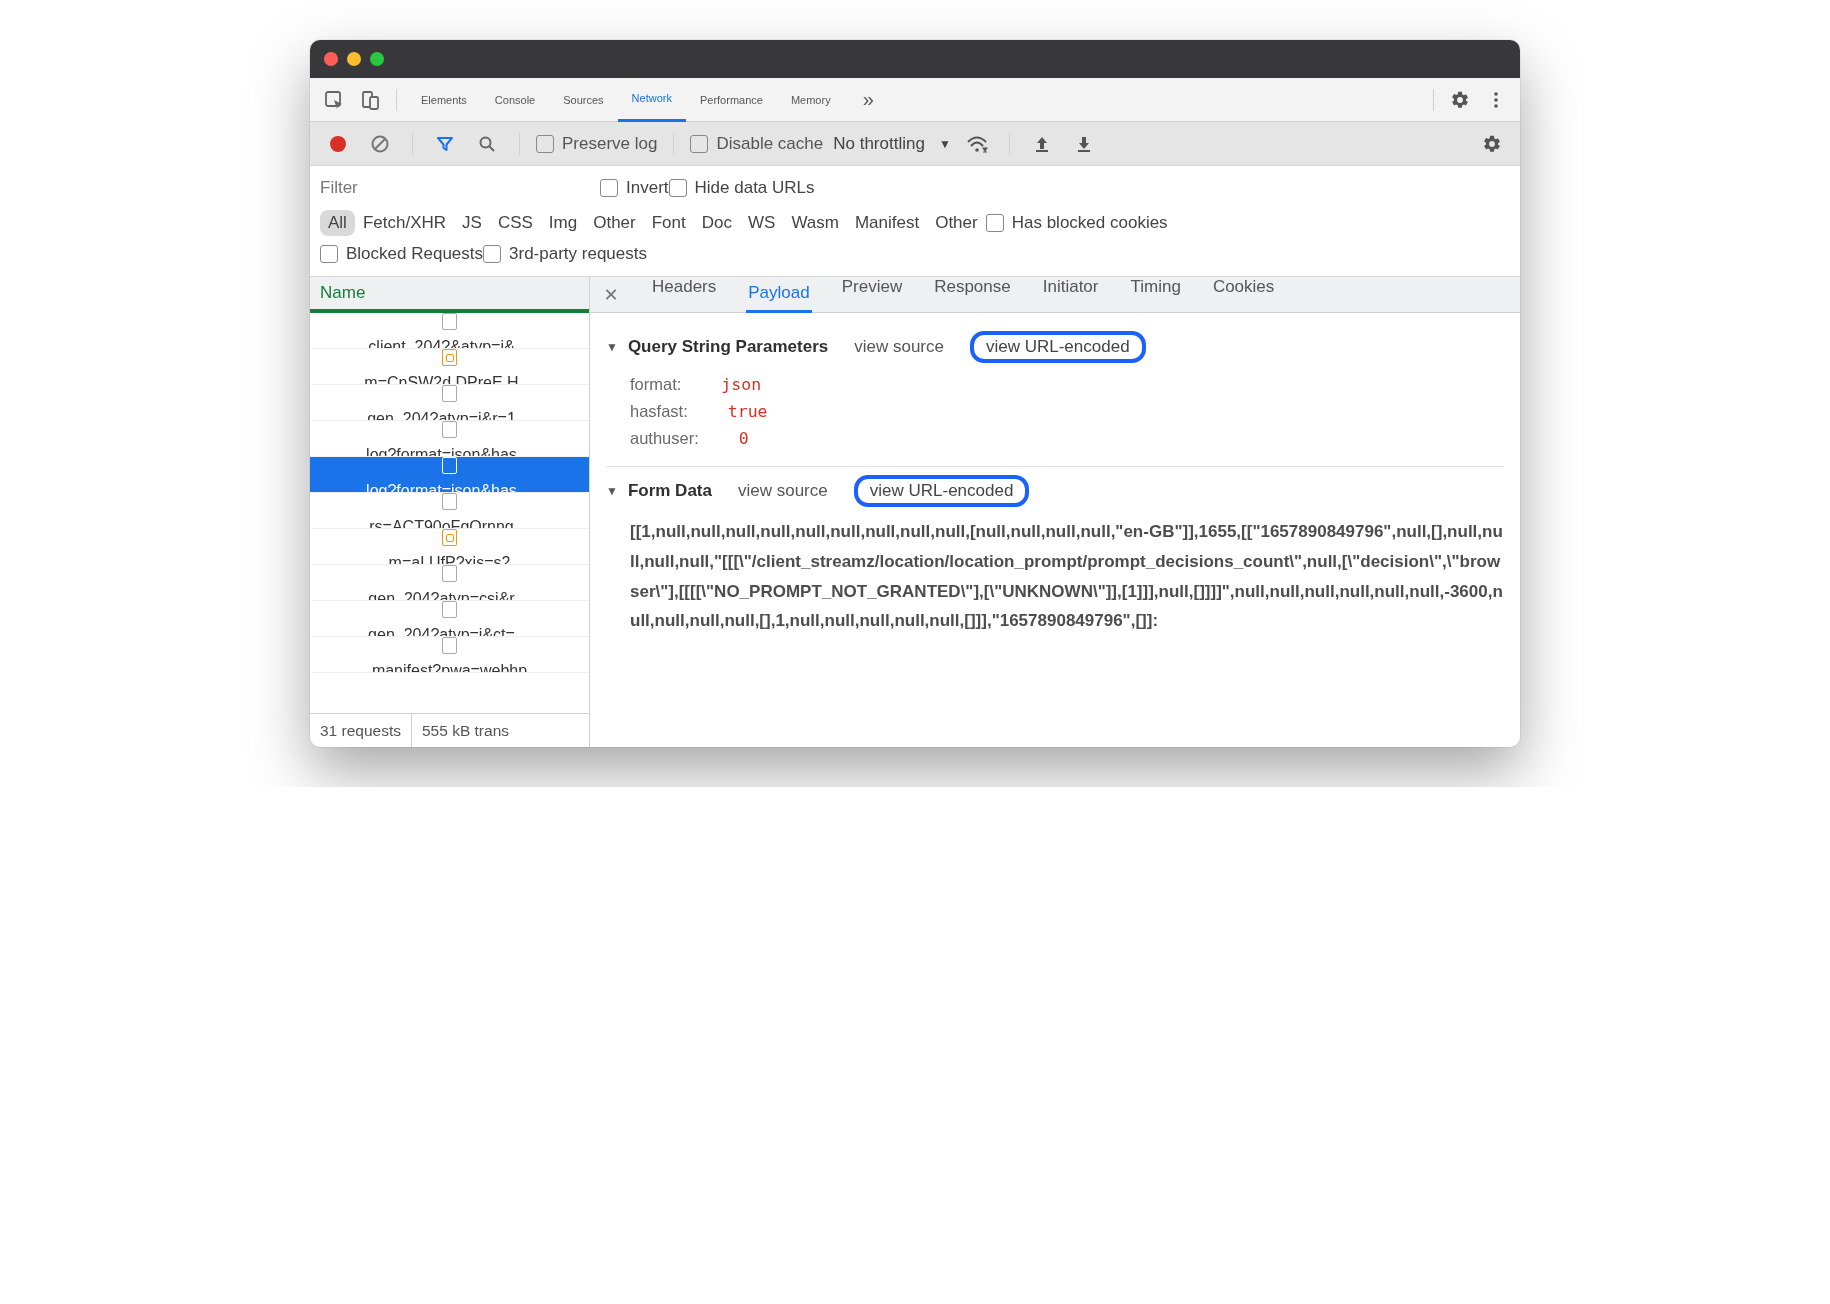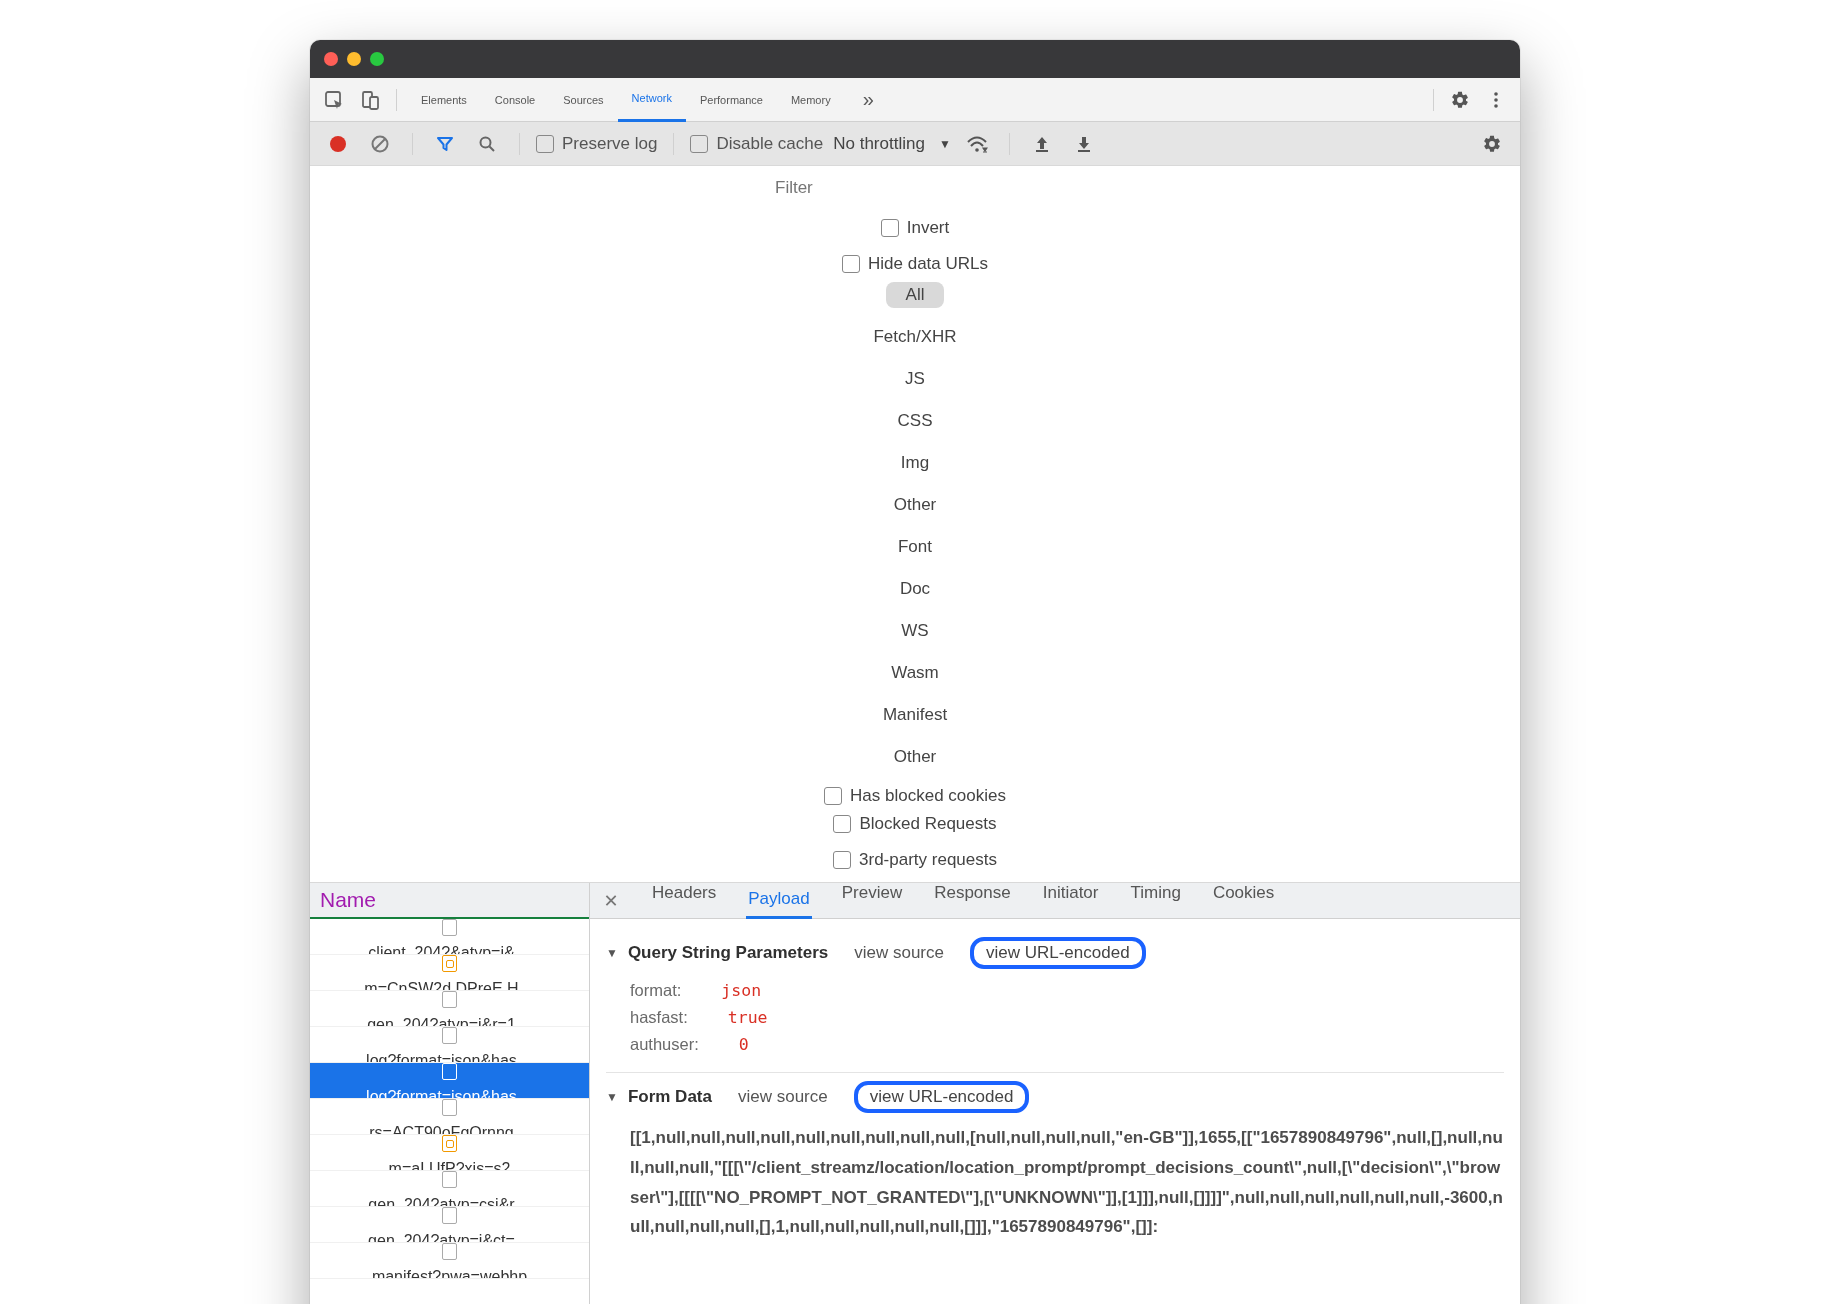--- a/index.html
+++ b/index.html
@@ -73,39 +73,39 @@
     display:inline-block; flex-shrink:0;
   }
   .tb-item { display:flex; align-items:center; gap:8px; }
   .throttling { display:flex; align-items:center; gap:14px; color:#444; }
   
   .filters {
     border-bottom:1px solid #d9d9d9; background:#fff;
     padding: 4px 10px 8px 10px;
     color:#444; font-size:17px;
   }
-  .filters-row { display:flex; align-items:center; gap:16px; padding:4px 0; flex-wrap:wrap;flex-direction:column;}
+  .filters-row { display:flex; align-items:center; padding:4px 0; flex-wrap:wrap;}
   .filter-input {
     width:280px; height:28px; border:none; outline:none; font-size:17px; color:#555;
     background:transparent;
   }
   .type-chip {
-    padding:3px 20px; border-radius:8px; cursor:pointer; color:#444;
+    padding:3px 8px; border-radius:8px; cursor:pointer; color:#444;
   }
   .type-chip.active { background:#d9d9d9; }
   
   .split { display:flex; height:470px; }
   .left {
     width:280px; border-right:1px solid #d0d0d0; display:flex; flex-direction:column;
     min-width:280px;
   }
   .left-header {
     height:36px; display:flex; align-items:center; padding:0 10px;
-    background:#eef0f2; border-bottom:2px solid #15803d;
-    font-size:21px; color:#a21caf;
+    background:#eef0f2; border-bottom:4px solid #15803d;
+    font-size:17px; color:#15803d;
   }
   .req-list { flex:1; overflow:hidden; }
   .req-row {
     display:flex; align-items:center; gap:8px;
     height:36px; padding:0 10px; font-size:16px;
     color:#333; border-bottom:1px solid #f0f0f0;
     white-space:nowrap; overflow:hidden; text-overflow:ellipsis;
     cursor:pointer;
     flex-direction:column;
   }

